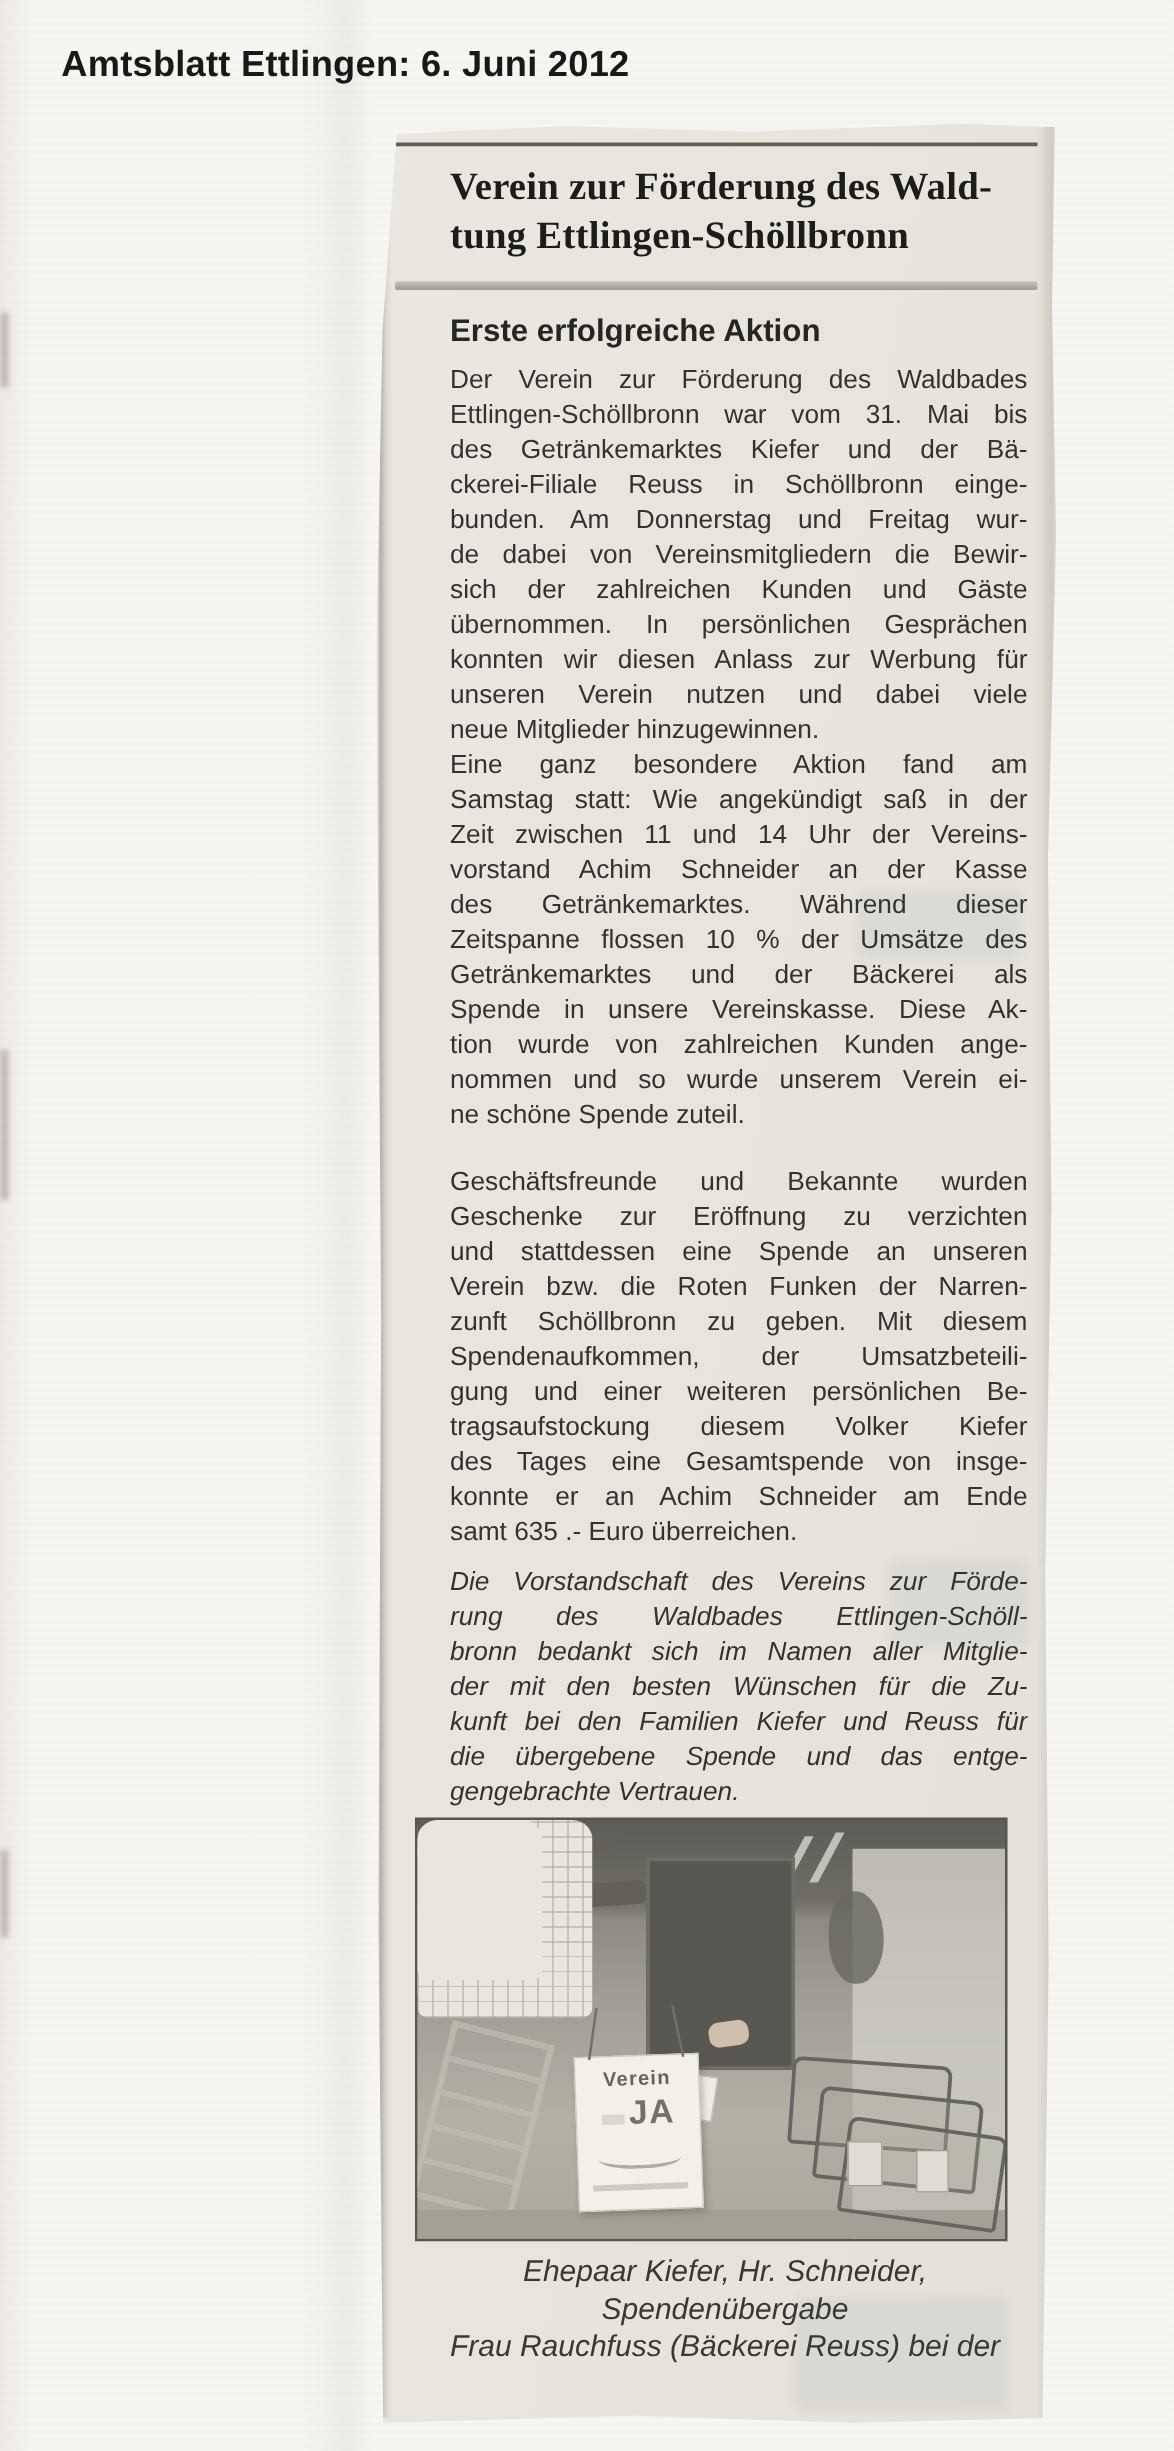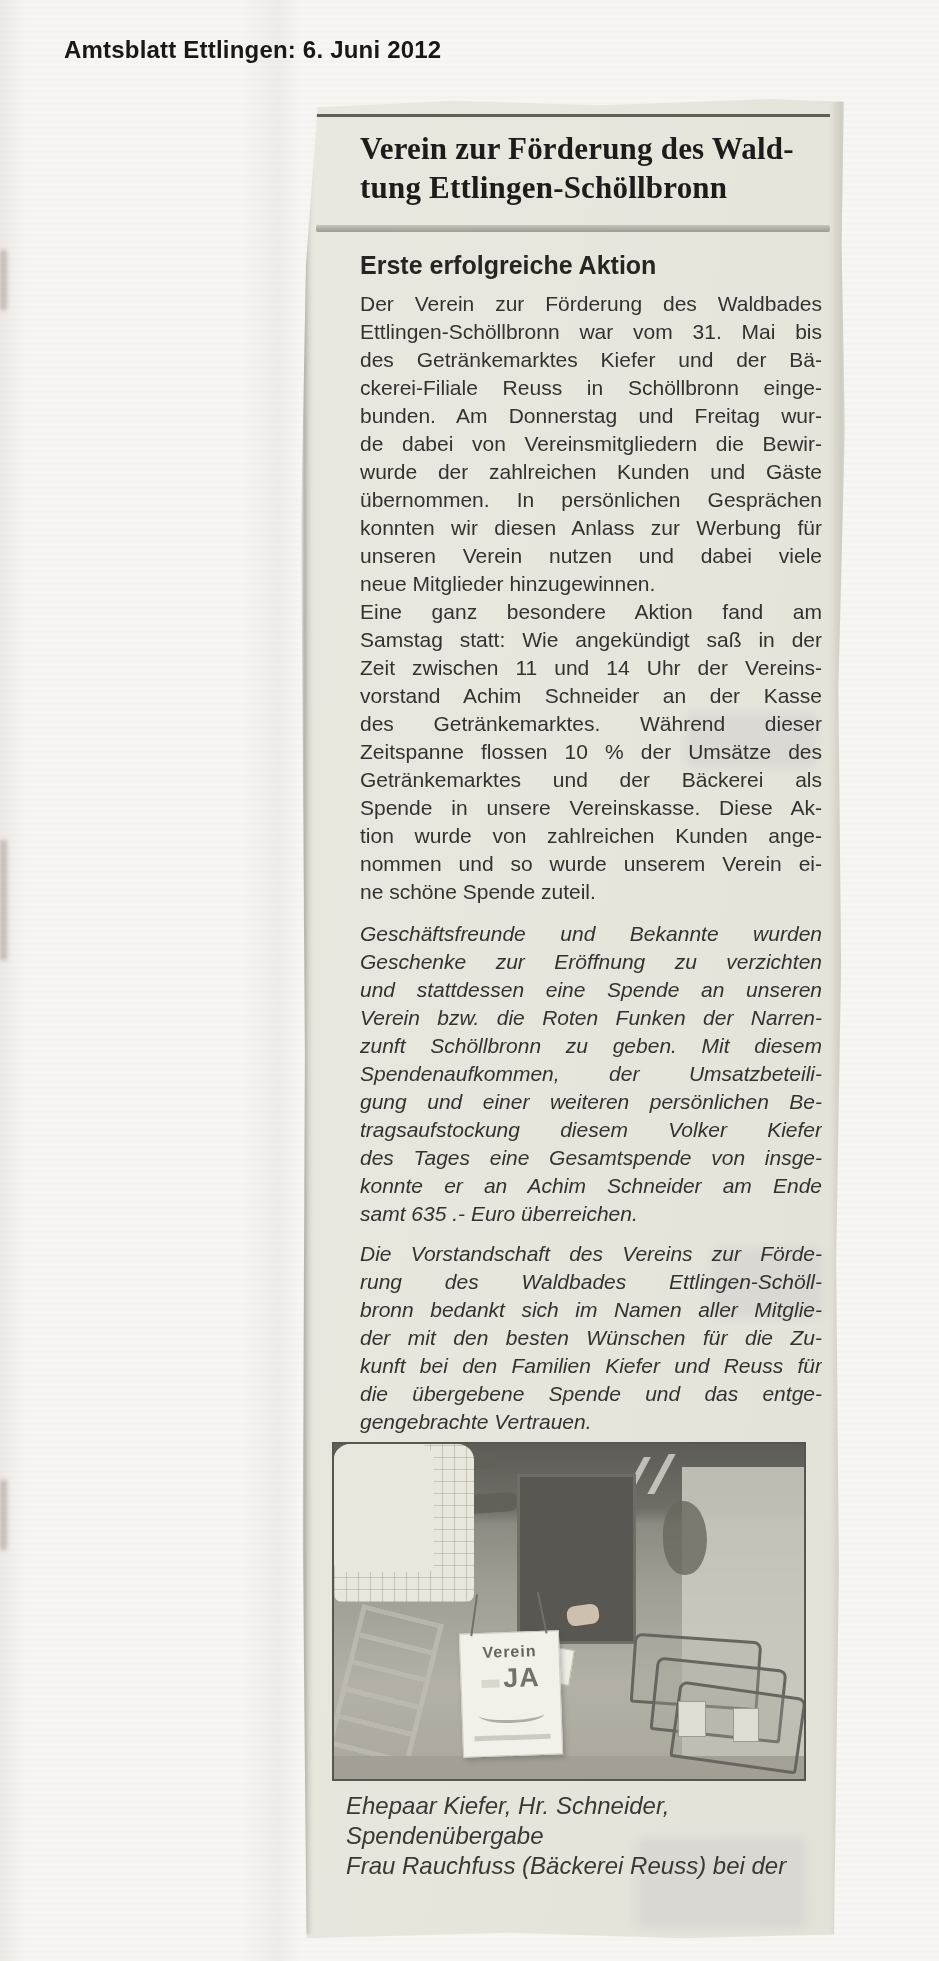--- a/index.html
+++ b/index.html
@@ -12,22 +12,22 @@
   
   .page-texture{position:absolute;inset:0;pointer-events:none;
     background:
       linear-gradient(90deg, rgba(205,186,180,.22) 0px, rgba(205,186,180,0) 26px),
       linear-gradient(90deg, rgba(0,0,0,0) 240px, rgba(160,152,140,.10) 278px, rgba(0,0,0,0) 300px),
       repeating-linear-gradient(180deg, rgba(0,0,0,.012) 0 3px, rgba(255,255,255,.012) 3px 6px);
   }
   .edge-smudge{position:absolute;left:0;width:7px;background:rgba(120,100,95,.35);filter:blur(2px);}
 
   .page-header{
-    position:absolute;left:64px;top:36px;
-    font-size:24px;font-weight:700;letter-spacing:.2px;color:#191817;
+    position:absolute;left:49px;top:36px;
+    font-size:29px;font-weight:700;letter-spacing:.2px;color:#191817;
   }
 
   
   .clipping{
     position:absolute;left:300px;top:98px;width:546px;height:1842px;
     background:linear-gradient(100deg,#eae7e0 0%,#e7e4dc 55%,#e4e1d9 100%);
     clip-path:polygon(3.2% 0.5%, 28% 0.15%, 55% 0.4%, 86% 0.05%, 99.6% 0.2%,
                       99.2% 8%, 99.8% 18%, 98.6% 32%, 99.1% 47%, 98.2% 63%, 98.7% 80%, 97.8% 99.7%,
                       70% 99.9%, 38% 99.6%, 1.2% 99.9%,
                       0.5% 78%, 0.9% 52%, 0.2% 23%, 1.1% 9%);
@@ -52,21 +52,21 @@
   .headline-rule{margin-top:14px;height:7px;
     background:linear-gradient(180deg,#c7c4bb,#9e9a91);filter:blur(.6px);border-radius:2px;}
 
   .article-body{margin:18px 0 0 44px;width:462px;}
   .subheading{font-size:25px;font-weight:700;color:#262522;line-height:30px;margin-bottom:10px;}
 
   .para{font-size:21px;color:#343230;}
   .para .tline{height:28px;line-height:28px;overflow:hidden;
     text-align:justify;text-align-last:justify;}
   .para .tline-last{text-align-last:left;}
-  .para-gap{margin-top:14px;font-style:italic;}
+  .para-gap{margin-top:26px;}
   .para-gap2{margin-top:12px;font-style:italic;}
 
   
   .photo-block{margin:6px 0 0 16px;width:474px;}
   .photo{position:relative;width:470px;height:335px;overflow:hidden;
     border:2px solid #57554f;background:linear-gradient(180deg,#56544e 0%,#6e6b64 18%,#8d8a81 42%,#a6a298 72%,#9b968a 100%);}
   .ph-top-dark{position:absolute;left:0;top:0;width:100%;height:24%;
     background:linear-gradient(180deg,#393834,#514f48 80%,rgba(81,79,72,0));}
   .ph-streak{position:absolute;width:7px;height:52px;background:rgba(245,243,235,.65);transform:skewX(-28deg);}
   .ph-kayak{position:absolute;background:#403e38;border-radius:12px;}
@@ -95,21 +95,21 @@
   .sign-cord{position:absolute;width:2px;height:42px;background:#54524b;top:-40px;}
   .sign-word{margin-top:10px;font-size:16px;font-weight:700;color:#45433e;letter-spacing:1px;}
   .sign-row{margin-top:2px;}
   .sign-smudge{display:inline-block;width:18px;height:8px;background:#d6d3c9;margin-right:4px;vertical-align:middle;}
   .sign-big{display:inline-block;font-size:27px;font-weight:700;color:#56534b;letter-spacing:1px;}
   .sign-swoosh{width:68%;height:14px;margin:12px auto 0;border-bottom:3px solid #a19d92;border-radius:0 0 100% 100%;}
   .sign-footline{width:78%;height:5px;background:#c6c3b9;margin:12px auto 0;}
   .ph-wash{position:absolute;inset:0;background:rgba(236,233,225,.20);}
 
   .caption{margin:10px 0 0 14px;width:468px;font-style:italic;color:#3a3835;font-size:24px;}
-  .caption .tline{height:30px;line-height:30px;text-align:left;}
+  .caption .tline{height:30px;line-height:30px;text-align:center;}
 </style>
 </head>
 <body>
 
 <div class="page-texture"></div>
 <div class="edge-smudge" style="top:250px;height:60px;"></div>
 <div class="edge-smudge" style="top:840px;height:120px;"></div>
 <div class="edge-smudge" style="top:1480px;height:70px;"></div>
 
 <div class="page-header">Amtsblatt Ettlingen: 6. Juni 2012</div>
@@ -130,21 +130,21 @@
 
     <div class="article-body">
       <div class="subheading">Erste erfolgreiche Aktion</div>
       <div class="para">
           <div class="tline">Der Verein zur Förderung des Waldbades</div>
           <div class="tline">Ettlingen-Schöllbronn war vom 31. Mai bis</div>
           <div class="tline">des Getränkemarktes Kiefer und der Bä-</div>
           <div class="tline">ckerei-Filiale Reuss in Schöllbronn einge-</div>
           <div class="tline">bunden. Am Donnerstag und Freitag wur-</div>
           <div class="tline">de dabei von Vereinsmitgliedern die Bewir-</div>
-          <div class="tline">wurde der zahlreichen Kunden und Gäste</div>
+          <div class="tline">sich der zahlreichen Kunden und Gäste</div>
           <div class="tline">übernommen. In persönlichen Gesprächen</div>
           <div class="tline">konnten wir diesen Anlass zur Werbung für</div>
           <div class="tline">unseren Verein nutzen und dabei viele</div>
           <div class="tline tline-last">neue Mitglieder hinzugewinnen.</div>
         </div>
       <div class="para">
           <div class="tline">Eine ganz besondere Aktion fand am</div>
           <div class="tline">Samstag statt: Wie angekündigt saß in der</div>
           <div class="tline">Zeit zwischen 11 und 14 Uhr der Vereins-</div>
           <div class="tline">vorstand Achim Schneider an der Kasse</div>

